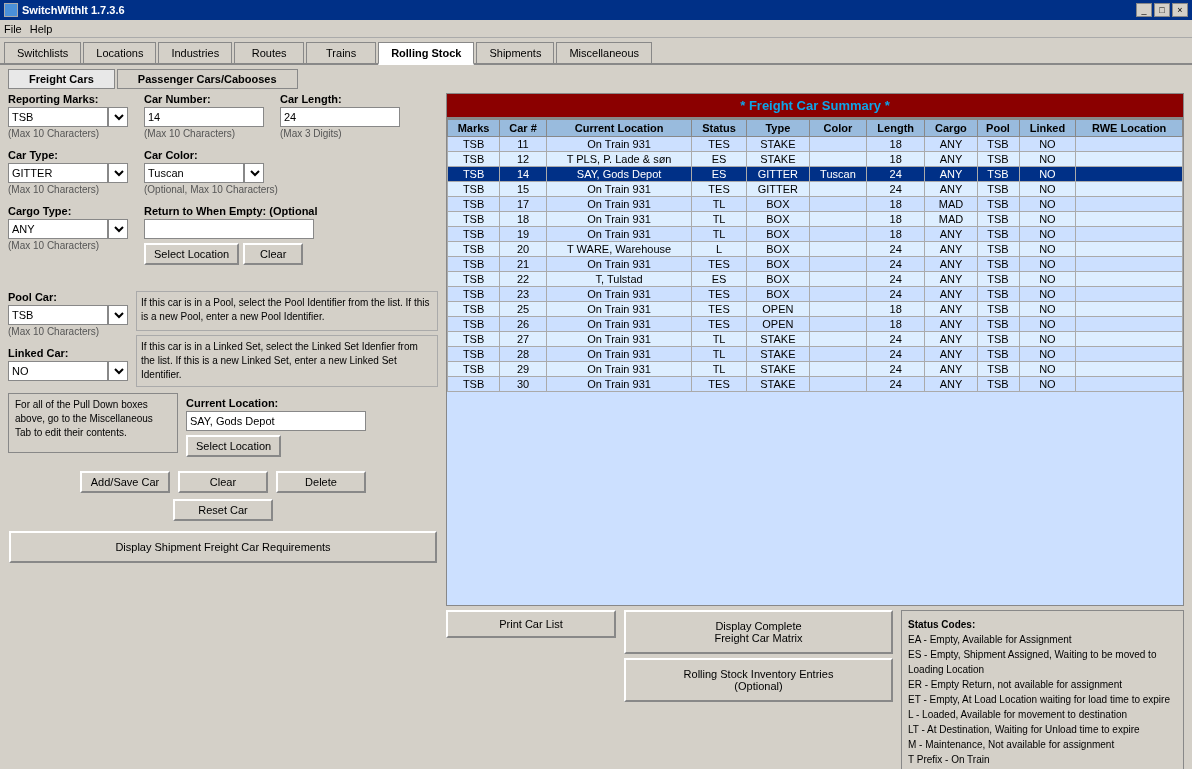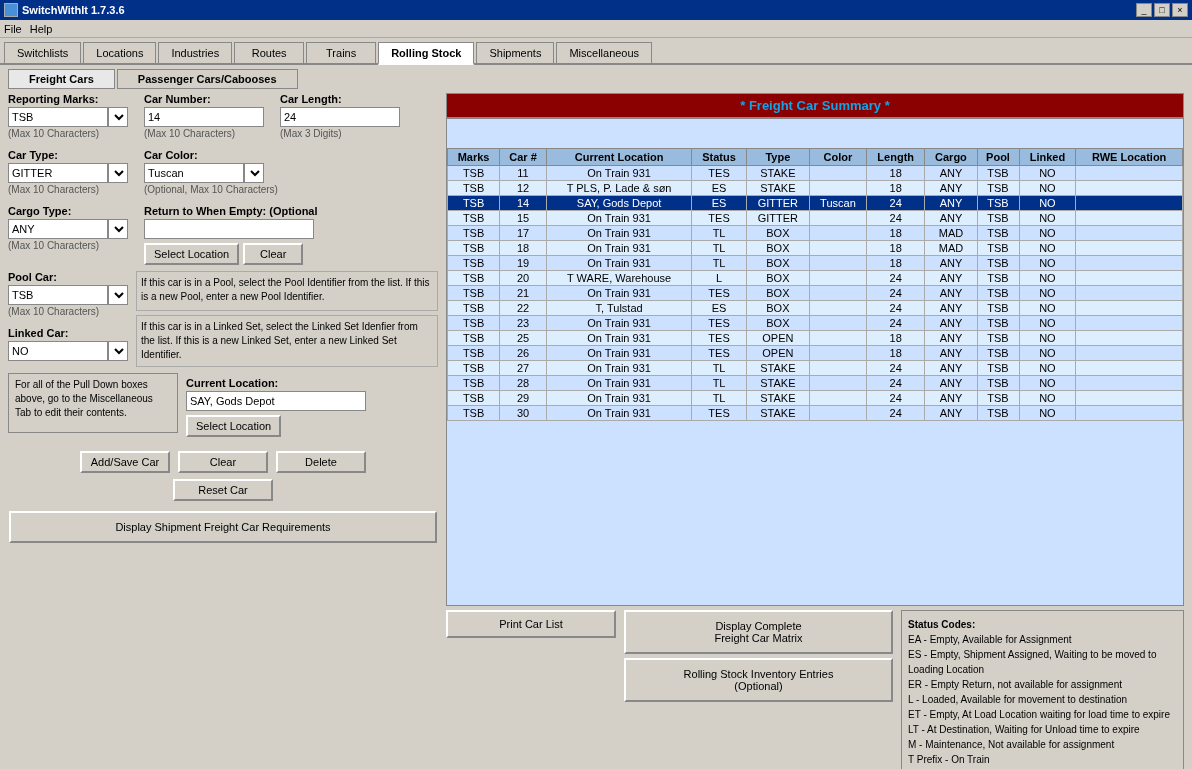--- a/index.html
+++ b/index.html
@@ -163,21 +163,20 @@
     .summary-table-wrapper {
       background: #cce0ff;
       border: 1px solid #888;
       flex: 1;
       overflow-y: auto;
     }
     .summary-table {
       width: 100%;
       border-collapse: collapse;
       font-size: 11px;
-      margin-top: 29px;
     }
     .summary-table th {
       background: #99bbdd;
       border: 1px solid #888;
       padding: 2px 4px;
       text-align: center;
       font-weight: bold;
       position: sticky;
       top: 0;
     }
@@ -347,21 +346,21 @@
       <div class="form-group">
         <label class="form-label">Return to When Empty: (Optional</label>
         <input class="form-input" type="text" value="" style="width: 170px;">
         <div style="display:flex; gap:4px; margin-top:4px;">
           <button class="win-btn">Select Location</button>
           <button class="win-btn">Clear</button>
         </div>
       </div>
     </div>
 
-    <div class="pool-linked-area" style="margin-top:0;">
+    <div class="pool-linked-area" style="margin-top:20px;">
       <div style="display:flex; flex-direction:column; gap:4px;">
         <div class="form-group">
           <label class="form-label">Pool Car:</label>
           <div class="select-with-arrow">
             <input class="form-input" type="text" value="TSB" style="width: 100px;">
             <select style="width:20px; height:20px; padding:0;">
               <option></option>
             </select>
           </div>
           <div class="form-hint">(Max 10 Characters)</div>
@@ -660,21 +659,21 @@
       </div>
       <div style="display:flex; flex-direction:column; gap:4px; flex:1;">
         <button class="large-btn" style="min-height:44px;">Display Complete<br>Freight Car Matrix</button>
         <button class="large-btn" style="min-height:44px;">Rolling Stock Inventory Entries<br>(Optional)</button>
       </div>
       <div class="status-codes">
         <div class="title">Status Codes:</div>
         <div>EA - Empty, Available for Assignment</div>
         <div>ES - Empty, Shipment Assigned, Waiting to be moved to Loading Location</div>
         <div>ER - Empty Return, not available for assignment</div>
+        <div>ET - Empty, At Load Location waiting for load time to expire</div>
         <div>L - Loaded, Available for movement to destination</div>
-        <div>ET - Empty, At Load Location waiting for load time to expire</div>
         <div>LT - At Destination, Waiting for Unload time to expire</div>
         <div>M - Maintenance, Not available for assignment</div>
         <div>T Prefix - On Train</div>
       </div>
     </div>
   </div>
 </div>
 
 </body></html>

